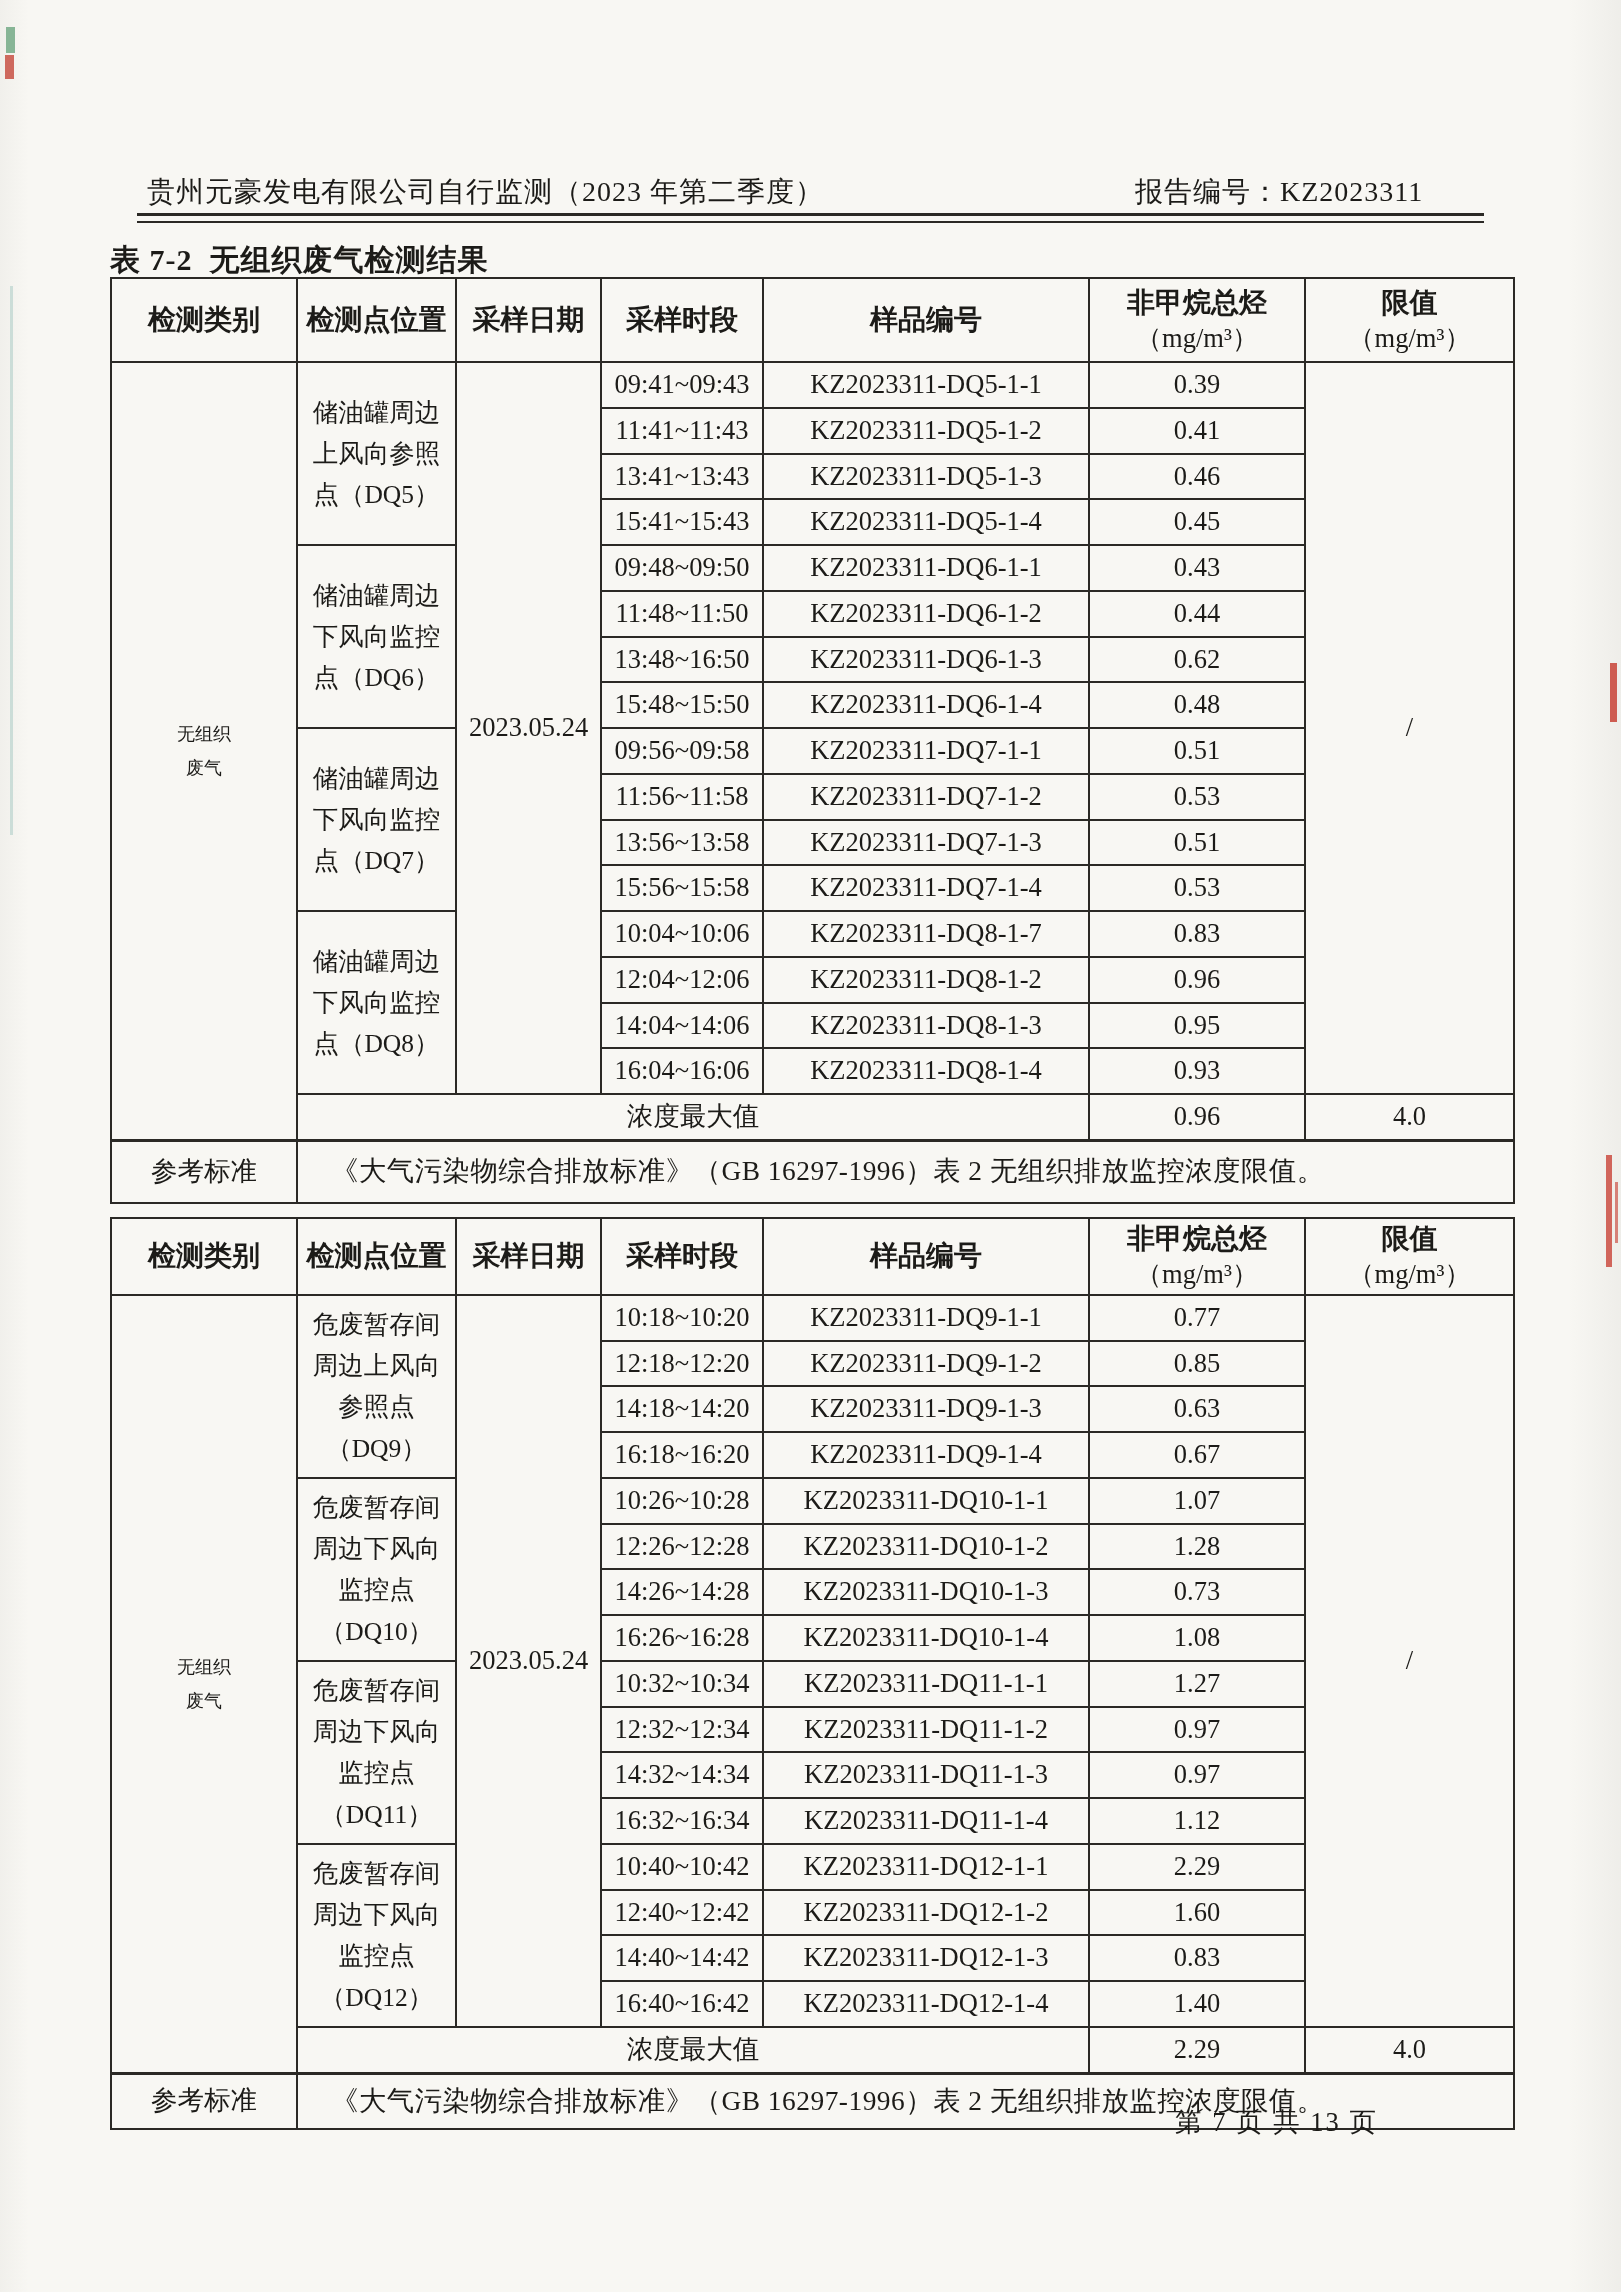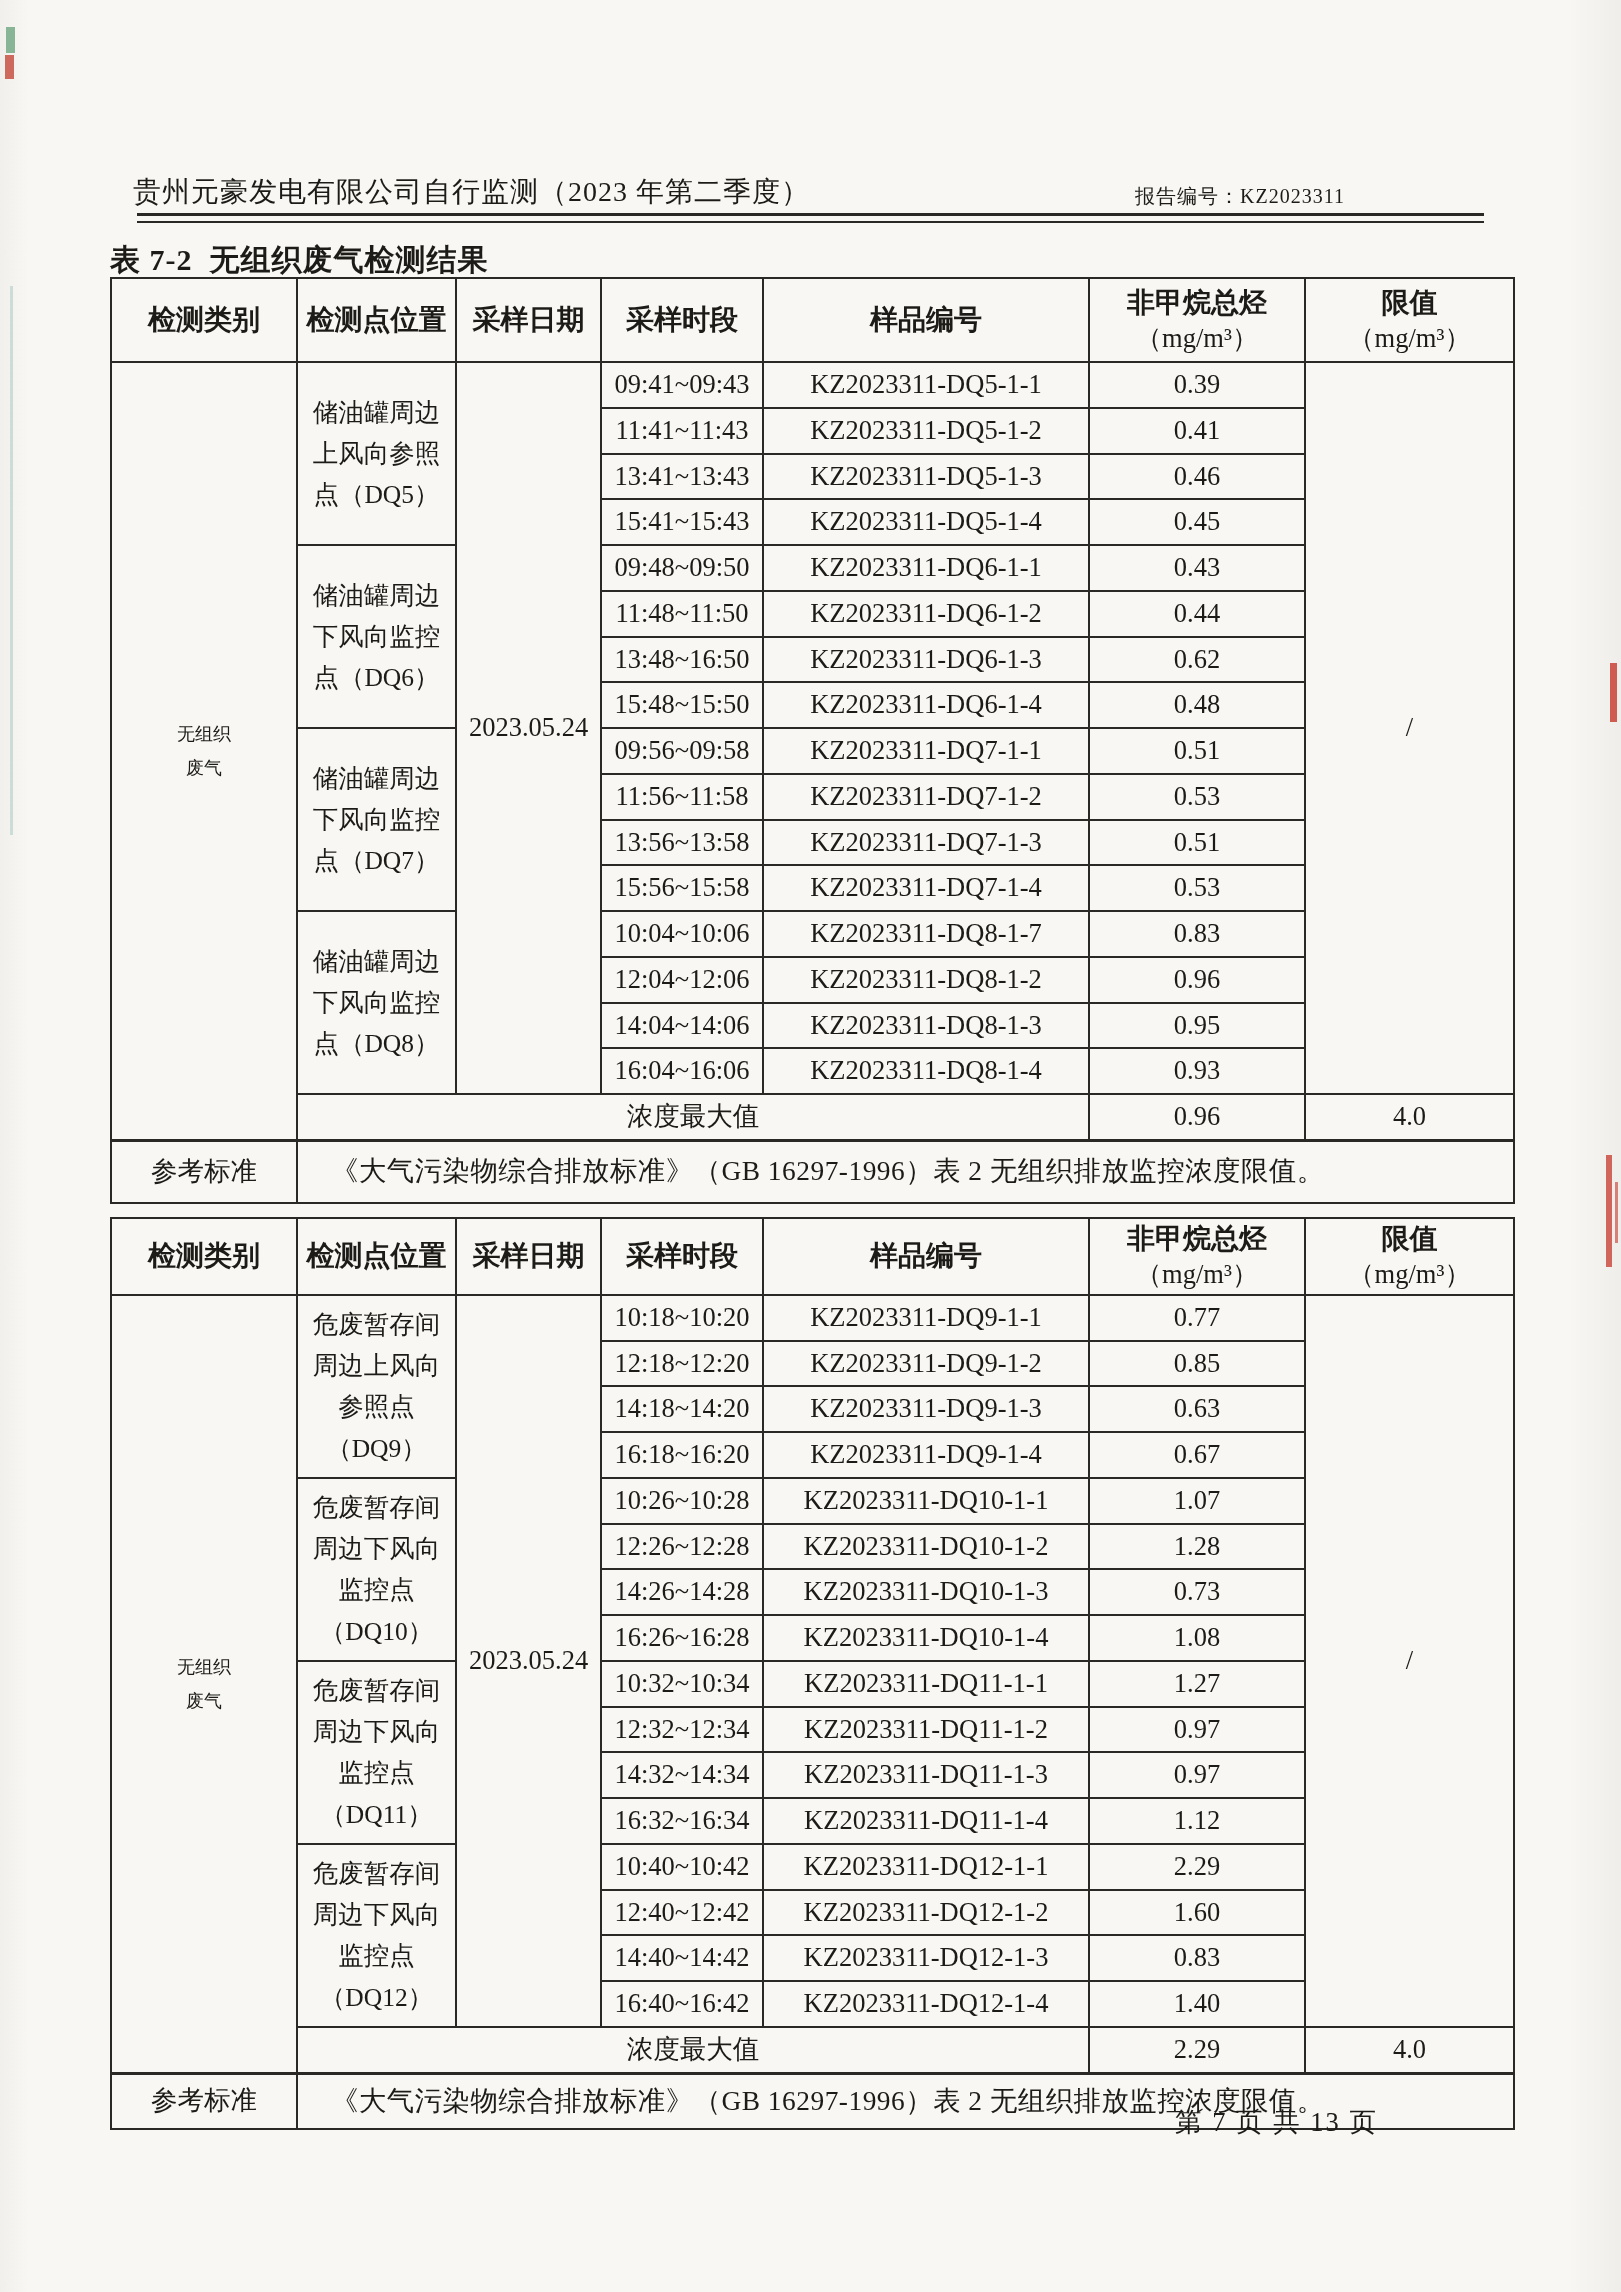--- a/index.html
+++ b/index.html
@@ -4,22 +4,22 @@
 <style>
   *{box-sizing:border-box;margin:0;padding:0}
   html,body{margin:0;padding:0;background:#e9e8e5}
   .page{
     position:relative;width:1621px;height:2293px;margin:0 auto;
     background:#f8f7f3;
     background-image:linear-gradient(90deg, rgba(60,60,55,.04), rgba(0,0,0,0) 29px, rgba(0,0,0,0) 1568px, rgba(60,60,55,.05));
     font-family:"Liberation Serif","DejaVu Serif",serif;
     color:#1c1b18;overflow:hidden;
   }
-  .hdr-left{position:absolute;top:173px;left:133px;font-size:28px;letter-spacing:1px;white-space:nowrap}
-  .hdr-right{position:absolute;top:183px;left:1135px;font-size:20px;letter-spacing:1px;white-space:nowrap}
+  .hdr-left{position:absolute;top:173px;left:147px;font-size:28px;letter-spacing:1px;white-space:nowrap}
+  .hdr-right{position:absolute;top:173px;left:1135px;font-size:28px;letter-spacing:1px;white-space:nowrap}
   .hdr-rule{position:absolute;top:213px;left:137px;width:1347px;height:9.8px;
     border-top:3.9px solid #2b2925;border-bottom:2px solid #2b2925}
   .tbl-title{position:absolute;left:110px;width:1215px;text-align:left;
     font-size:30px;font-weight:bold;letter-spacing:1px;white-space:pre}
   #title-0{top:240px}
   #title-1{top:1180px}
   .tbl-slot{position:absolute;left:110px}
   #table-slot-0{top:277px}
   #table-slot-1{top:1217px}
   table.report-table{border-collapse:collapse;table-layout:fixed;width:1403px}

